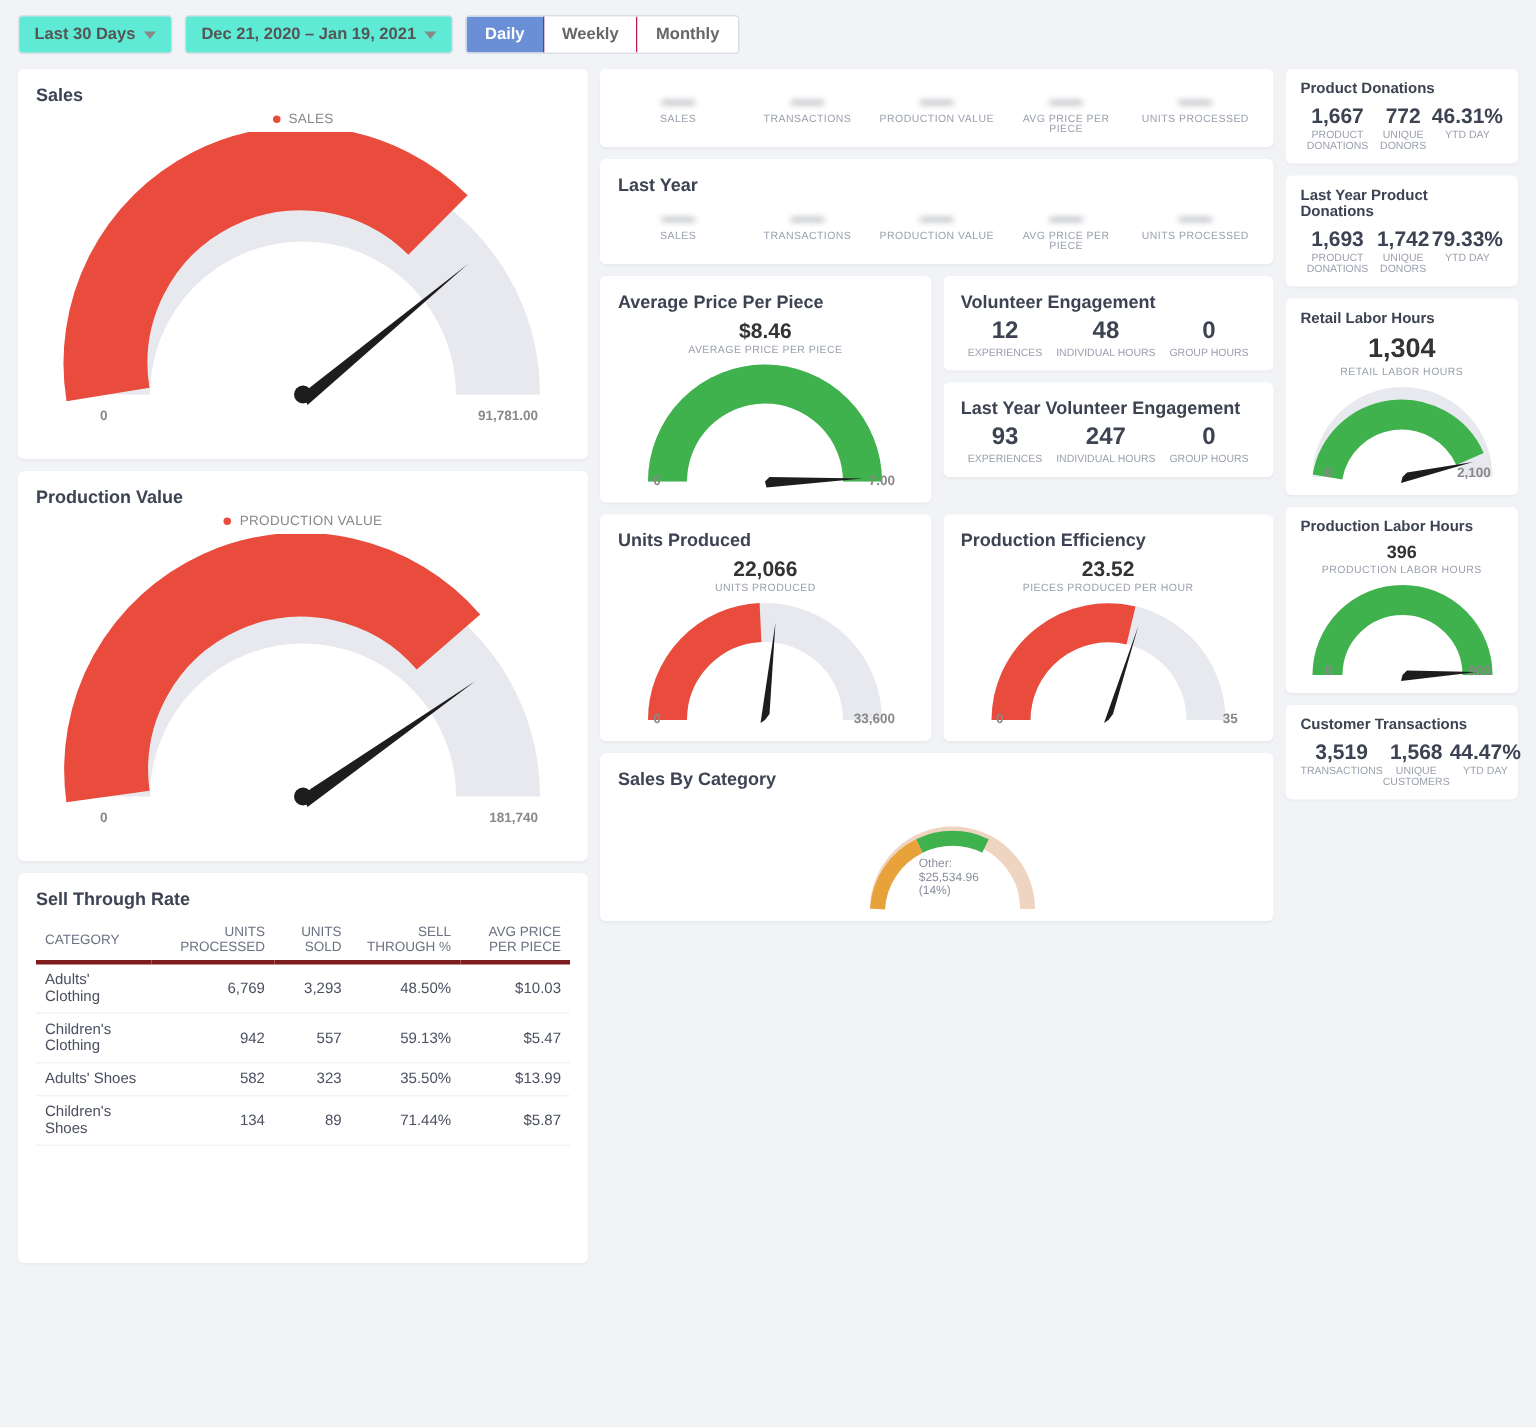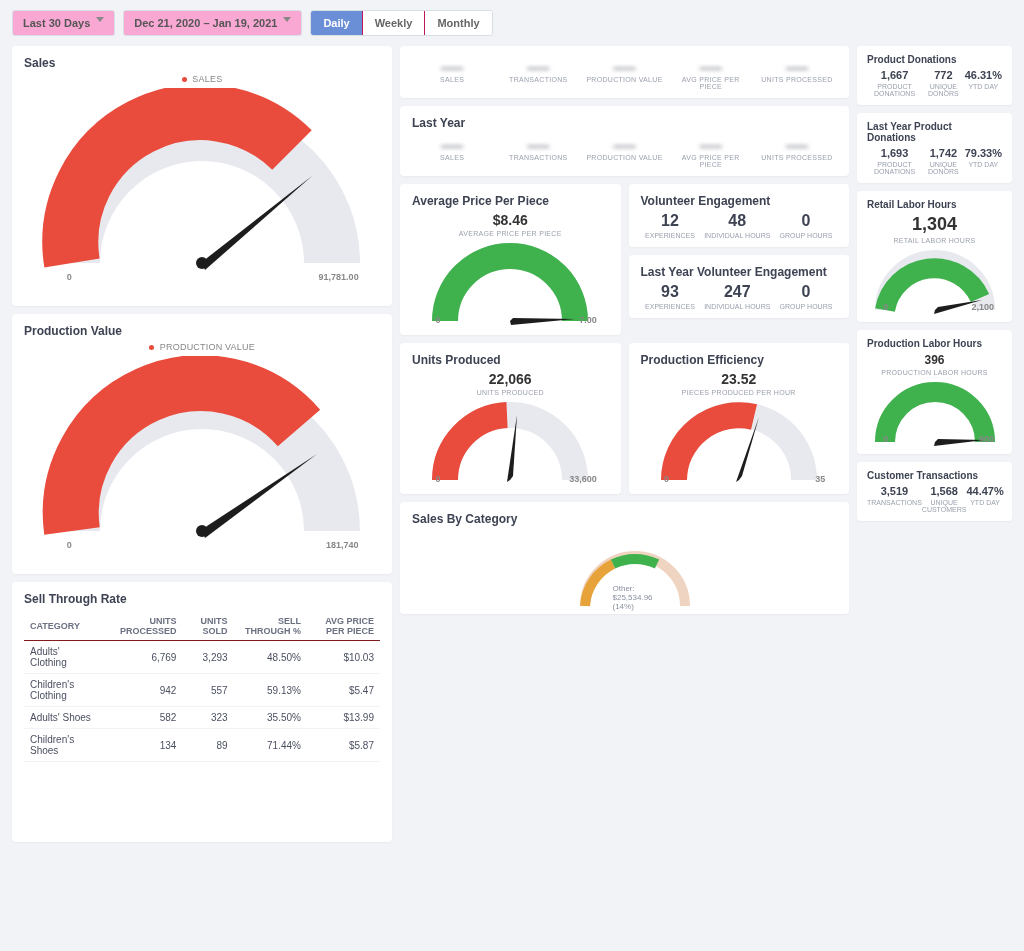--- a/index.html
+++ b/index.html
@@ -11,25 +11,26 @@
     width: 1024px;
     height: 951px;
     overflow: hidden;
   }
   .toolbar {
     display: flex;
     gap: 8px;
     padding: 10px 12px;
   }
   .pill {
-    background: #f9a8d4;
+    background: #5eead4;
     border: 1px solid #d9dde4;
     border-radius: 3px;
     padding: 6px 10px;
     display: flex;
+    align-items: center;
     gap: 6px;
     font-size: 11px;
     font-weight: 600;
     color: #555;
     cursor: pointer;
   }
   .chev {
     width: 0; height: 0;
     border-left: 4px solid transparent;
     border-right: 4px solid transparent;
@@ -120,41 +121,41 @@
     display:flex; justify-content:space-around; margin-top:4px;
   }
   .triple .cell { text-align:center; }
   .triple .cell .v { font-size:16px; font-weight:800; color:#3d4352; }
   .triple .cell .l { font-size:7px; color:#9aa0ad; text-transform:uppercase; margin-top:2px; }
 
   
   .right-col { display:flex; flex-direction:column; gap:8px; }
   .right-col .card { padding:8px 10px; }
   .right-col h3 { font-size:10px; }
-  .right-col .triple .cell .v { font-size:11px; }
+  .right-col .triple .cell .v { font-size:14px; }
 
   
   .table {
     width:100%; border-collapse:collapse; font-size:10px; margin-top:6px;
   }
   .table th {
-    text-align:left; color:#6b7180; font-weight:700; font-size:9px;
-    padding:4px 6px; border-bottom:1px solid #7f1d1d; text-transform:uppercase;
+    text-align:left; color:#6b7180; font-weight:400; font-size:9px;
+    padding:4px 6px; border-bottom:3px solid #7f1d1d; text-transform:uppercase;
   }
   .table td {
     padding:5px 6px; color:#4b5060; border-bottom:1px solid #f2f3f6;
   }
   .table th:nth-child(n+2), .table td:nth-child(n+2) { text-align:right; }
 
   .sales-by-cat .ring {
     width:120px; height:70px; margin:10px auto 0 auto; position:relative;
   }
   .ring svg { display:block; margin:0 auto; }
   .ring .center-label {
-    position:absolute; top:48px; left:50%; transform:translateX(-50%);
+    position:absolute; top:35px; left:50%; transform:translateX(-50%);
     font-size:8px; color:#8b90a0;margin-left:12px;
   }
 </style>
 </head>
 <body>
 
 <div class="toolbar">
   <div class="pill">
     <span>Last 30 Days</span>
     <span class="chev"></span>

